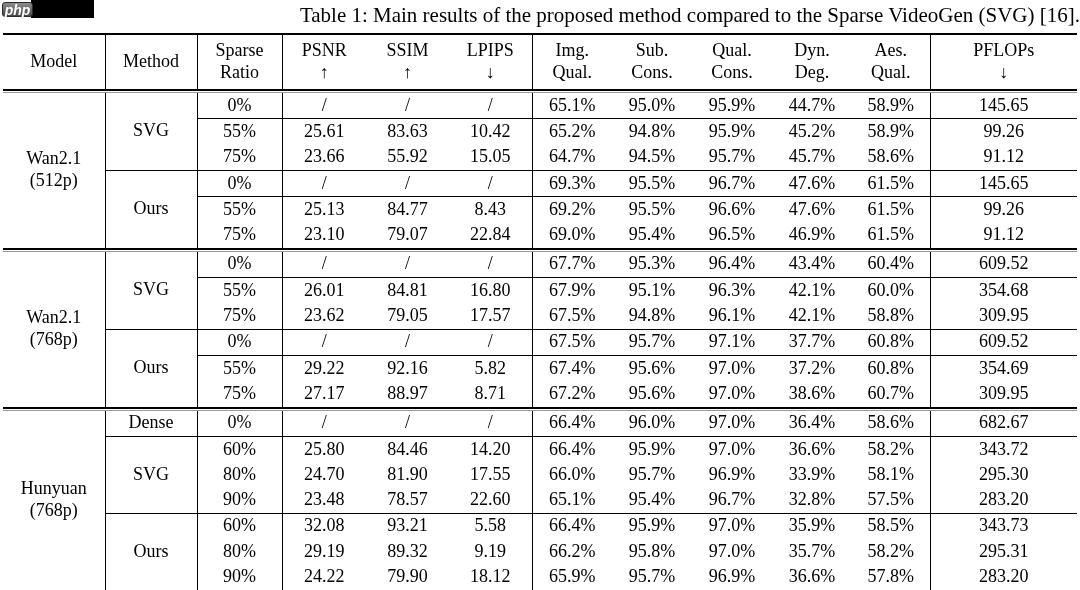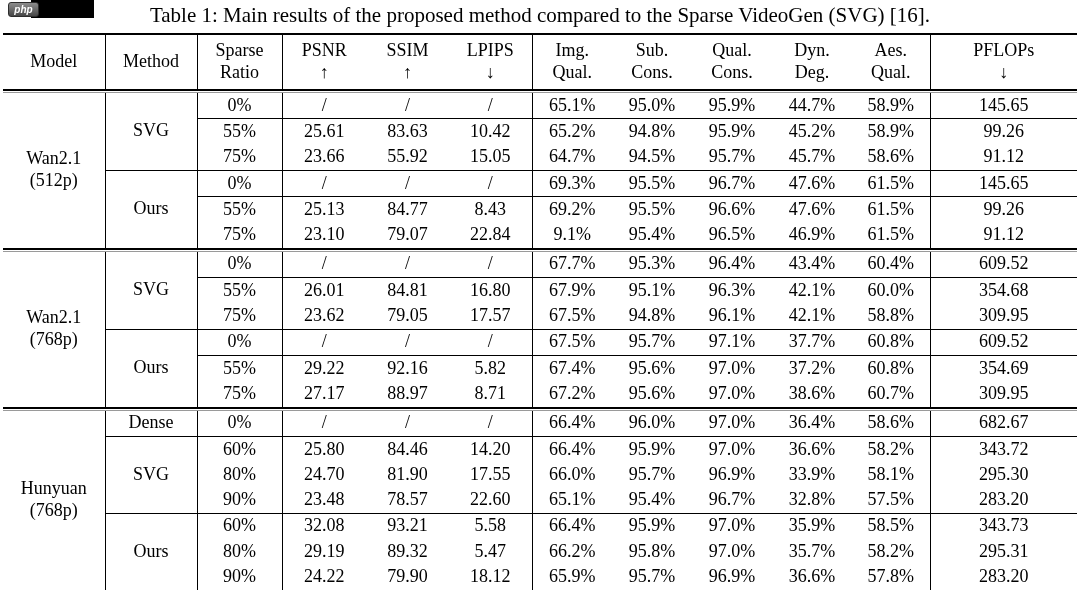--- a/index.html
+++ b/index.html
@@ -3,29 +3,29 @@
 <meta charset="utf-8">
 <style>
   html,body{margin:0;padding:0;}
   body{
     width:1080px;height:590px;position:relative;overflow:hidden;
     background:#ffffff;color:#000;
     font-family:"Liberation Serif","DejaVu Serif",serif;
   }
   .caption{
     position:absolute;top:3px;left:0;width:1080px;
-    text-align:center;font-size:21px;white-space:nowrap;
+    text-align:right;font-size:21px;white-space:nowrap;
   }
   .php-badge{
-    position:absolute;left:8px;top:2px;width:31px;height:15px;
+    position:absolute;left:2px;top:2px;width:31px;height:15px;
     background:linear-gradient(#8d8d8d,#474747);
     border:1px solid #2d2d2d;border-radius:3px;
     display:flex;align-items:center;justify-content:center;
     color:#fff;font-family:"Liberation Sans",sans-serif;
-    font-size:10px;font-style:italic;font-weight:bold;line-height:1;
+    font-size:14px;font-style:italic;font-weight:bold;line-height:1;
     z-index:6;box-sizing:border-box;
   }
   .redact-box{
     position:absolute;left:31px;top:0;width:63px;height:18px;
     background:#000;z-index:5;
   }
   table.results{
     position:absolute;left:3px;top:33px;width:1074px;
     border-collapse:collapse;table-layout:fixed;
     font-size:18px;
@@ -193,21 +193,21 @@
         <td>96.6%</td>
         <td>47.6%</td>
         <td class="vr">61.5%</td>
         <td>99.26</td>
       </tr>
       <tr>
         <td class="vr">75%</td>
         <td>23.10</td>
         <td class="b">79.07</td>
         <td class="vr b">22.84</td>
-        <td>9.1%</td>
+        <td>69.0%</td>
         <td>95.4%</td>
         <td>96.5%</td>
         <td>46.9%</td>
         <td class="vr">61.5%</td>
         <td>91.12</td>
       </tr>
       <tr class="ruler">
         <td colspan="12">
           <div class="l1"></div>
           <div class="l2"></div>
@@ -361,21 +361,21 @@
         <td class="b">95.9%</td>
         <td class="b">97.0%</td>
         <td>35.9%</td>
         <td class="vr b">58.5%</td>
         <td>343.73</td>
       </tr>
       <tr>
         <td class="vr">80%</td>
         <td class="b">29.19</td>
         <td class="b">89.32</td>
-        <td class="vr b">5.47</td>
+        <td class="vr b">9.19</td>
         <td class="b">66.2%</td>
         <td class="b">95.8%</td>
         <td class="b">97.0%</td>
         <td class="b">35.7%</td>
         <td class="vr b">58.2%</td>
         <td>295.31</td>
       </tr>
       <tr>
         <td class="vr">90%</td>
         <td class="b">24.22</td>

